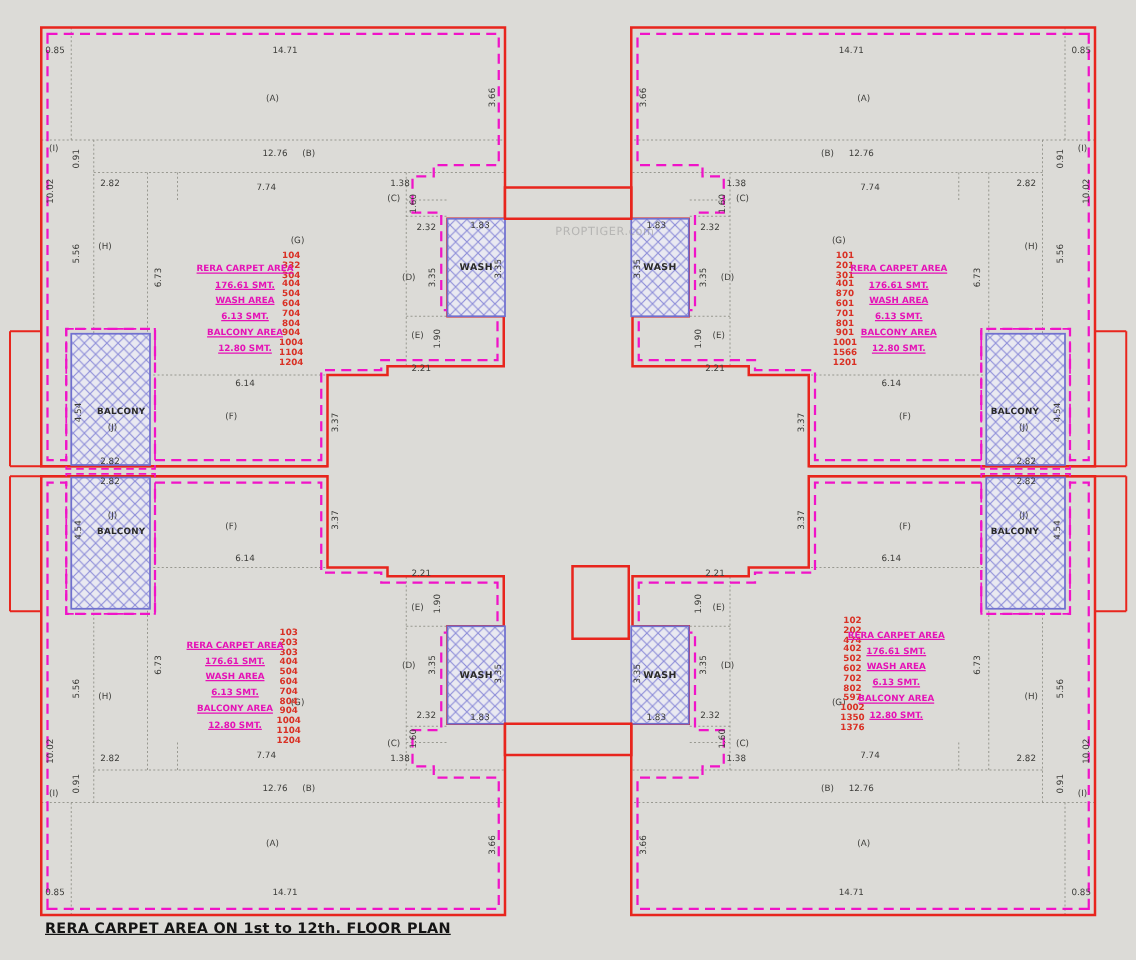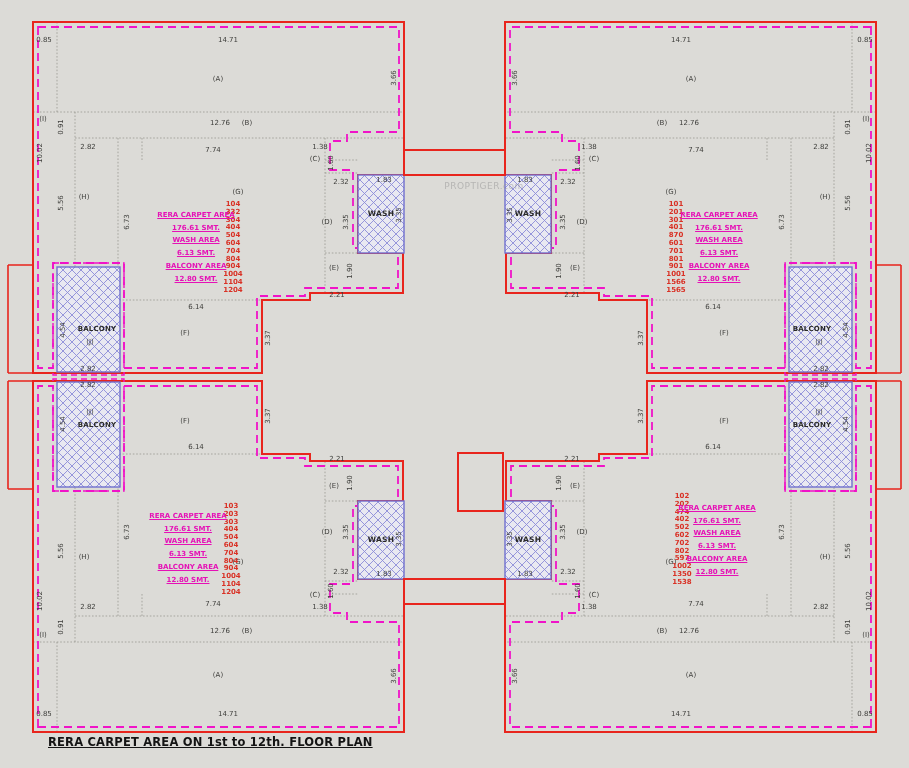--- a/index.html
+++ b/index.html
@@ -24,21 +24,21 @@
     position:absolute;transform:translate(-50%,0);text-align:center;color:#e511b6;
     font-weight:bold;font-size:7px;line-height:12.7px;
   }
   .areainfo div{text-decoration:underline;}
   .watermark{
     position:absolute;transform:translate(-50%,-50%);font-size:9px;color:rgba(150,150,150,.55);
     letter-spacing:.5px;
   }
   .title{
     position:absolute;left:36px;top:735px;font-size:11.5px;font-weight:bold;color:#141414;
-    text-decoration:underline;letter-spacing:.2px;margin-left:12px;
+    text-decoration:underline;letter-spacing:.2px;
   }
 </style>
 </head>
 <body>
 
 <div class="canvas">
 
   <svg width="909" height="768" viewBox="0 0 909 768">
     <defs>
       <pattern id="hatch" width="9" height="9" patternUnits="userSpaceOnUse">
@@ -215,21 +215,21 @@
         <div>201</div>
         <div>301</div>
         <div>401</div>
         <div>870</div>
         <div>601</div>
         <div>701</div>
         <div>801</div>
         <div>901</div>
         <div>1001</div>
         <div>1566</div>
-        <div>1565</div>
+        <div>1201</div>
       </div>
       <div class="areainfo" style="left: 719px; top: 209px;">
         <div>RERA CARPET AREA</div>
         <div>176.61 SMT.</div>
         <div>WASH AREA</div>
         <div>6.13 SMT.</div>
         <div>BALCONY AREA</div>
         <div>12.80 SMT.</div>
       </div>
       <div class="numbers" style="left: 682px; top: 493px;">
@@ -237,21 +237,21 @@
         <div>202</div>
         <div>474</div>
         <div>402</div>
         <div>502</div>
         <div>602</div>
         <div>702</div>
         <div>802</div>
         <div>597</div>
         <div>1002</div>
         <div>1350</div>
-        <div>1538</div>
+        <div>1376</div>
       </div>
       <div class="areainfo" style="left: 717px; top: 502px;">
         <div>RERA CARPET AREA</div>
         <div>176.61 SMT.</div>
         <div>WASH AREA</div>
         <div>6.13 SMT.</div>
         <div>BALCONY AREA</div>
         <div>12.80 SMT.</div>
       </div>
       <div class="numbers" style="left: 231px; top: 503px;">

